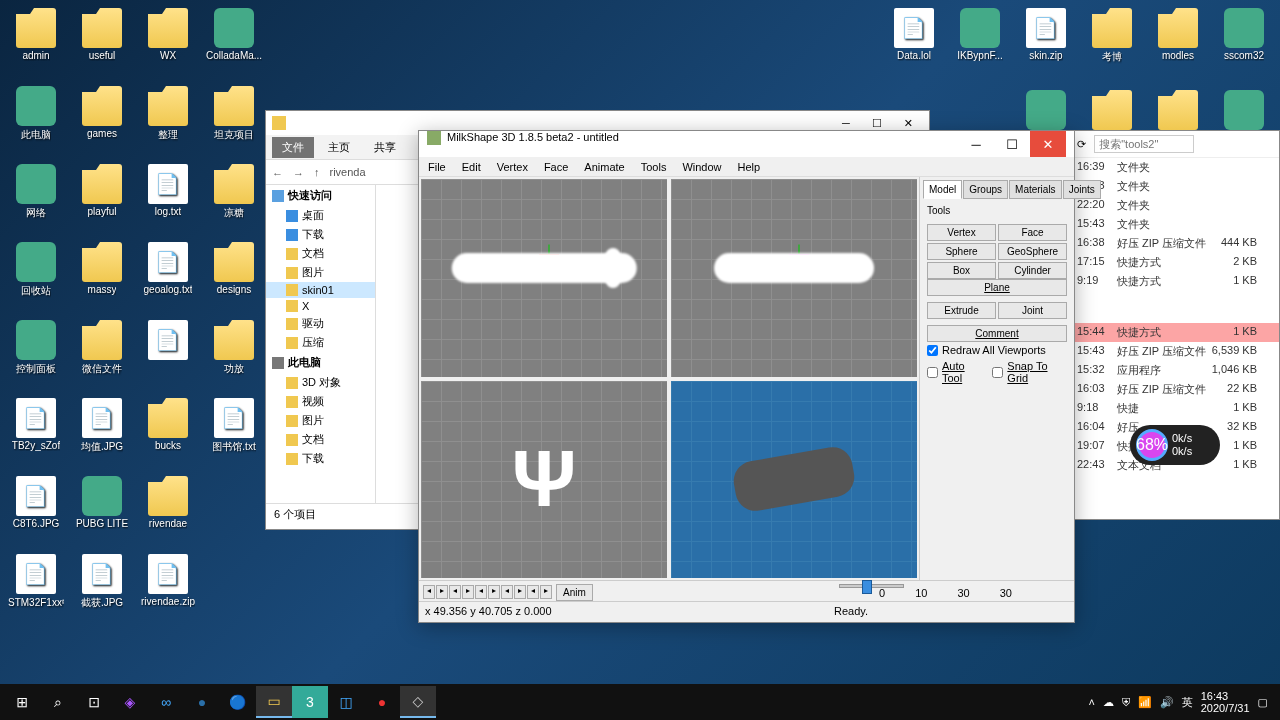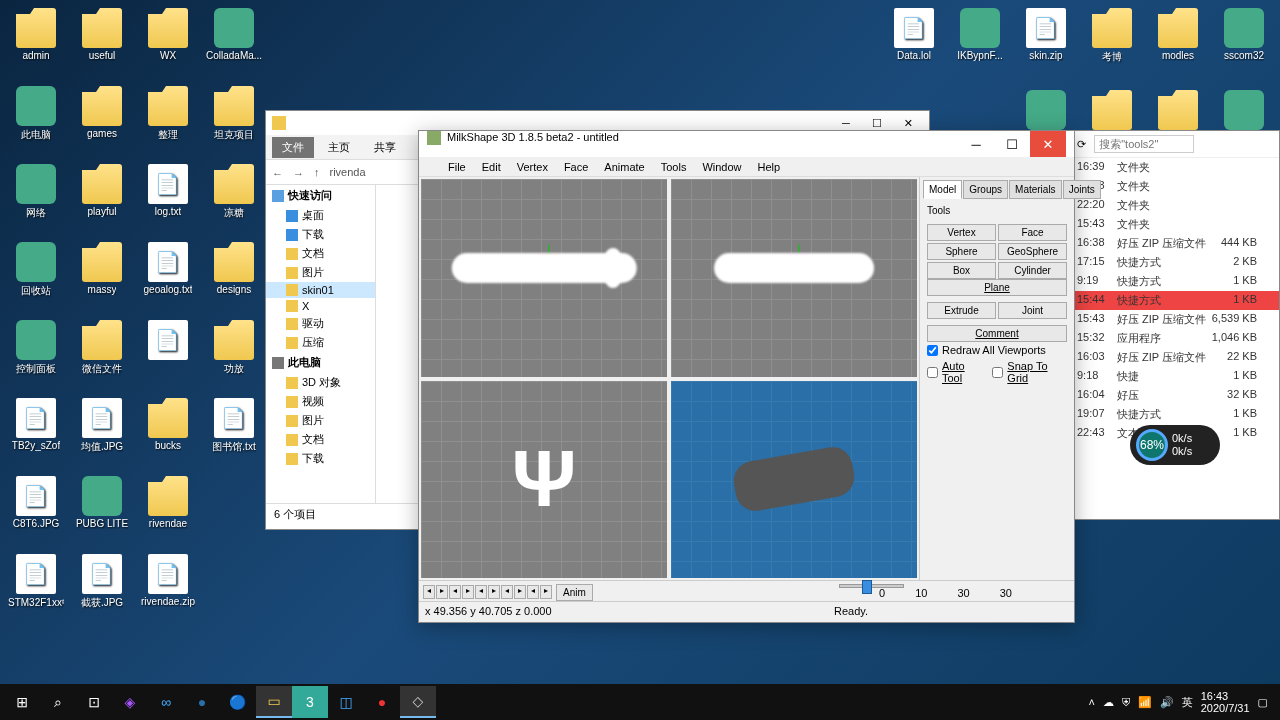--- a/index.html
+++ b/index.html
@@ -33,31 +33,31 @@
 .si.star { background:#5aa0e0; }
 .si.pc { background:#777; }
 .si.desk { background:#3a8ee0; }
 
 
 .explorer2 { position: absolute; right: 0; top: 130px; width: 210px; height: 390px; background: #fff; border: 1px solid #888; }
 .explorer2 .hdr-row { display:flex; padding:4px 6px; border-bottom:1px solid #eee; gap:8px; align-items:center;}
 .explorer2 input { border:1px solid #ccc; padding:2px 4px; width:100px; font-size:11px;}
 .explorer2 .cols { display:flex; padding:3px 6px; border-bottom:1px solid #eee; font-size:11px; color:#333;}
 .explorer2 .row { display:flex; padding:2px 6px; font-size:11px; color:#333;}
-.explorer2 .row.sel { background:#ef4444; }
+.explorer2 .row.sel { background:#fca5a5;margin-top:32px; }
 .c1{width:40px;} .c2{width:90px;} .c3{width:50px; text-align:right;}
 
 
 .ms3d { position: absolute; left: 418px; top: 130px; width: 657px; height: 493px; background: #f0f0f0; border: 1px solid #888; box-shadow: 0 4px 20px rgba(0,0,0,0.3); }
 .ms3d .titlebar { height: 26px; background: #fff; display: flex; padding: 0 8px; font-size: 12px; }
 .ms3d .titlebar .ticon { width:14px; height:14px; background:#8a6; margin-right:6px;}
 .ms3d .titlebar .spacer { flex: 1; }
 .ms3d .tbtn { width: 36px; height: 26px; display: flex; align-items: center; justify-content: center; cursor: pointer; font-size:13px;}
 .ms3d .tbtn.close { background: #e74c3c; color: #fff; }
-.ms3d .menu { height: 20px; display: flex; align-items: center; padding: 0 22px; gap: 2px; border-bottom:1px solid #ddd;}
+.ms3d .menu { height: 20px; display: flex; align-items: center; padding: 0 2px; gap: 2px; border-bottom:1px solid #ddd;}
 .ms3d .menu span { padding: 2px 7px; font-size: 11px; cursor:pointer;}
 .ms3d .content { display: flex; height: calc(100% - 26px - 20px - 42px); }
 .ms3d .viewports { flex: 1; display: grid; grid-template-columns: 1fr 1fr; grid-template-rows: 1fr 1fr; gap: 4px; padding: 2px; background:#f0f0f0;}
 .ms3d .vp { background: #808080; position: relative; overflow:hidden;}
 .ms3d .vp .grid { position:absolute; inset:0; background-image: linear-gradient(#999 1px, transparent 1px), linear-gradient(90deg, #999 1px, transparent 1px); background-size: 20px 20px; opacity:0.6;}
 .ms3d .vp.persp { background: #2a6fa8; }
 .ms3d .vp.persp .grid { background-image: linear-gradient(#4a8fba 1px, transparent 1px), linear-gradient(90deg, #4a8fba 1px, transparent 1px); opacity:0.4;}
 .ms3d .model-ortho { position:absolute; top:45%; left:50%; transform:translate(-50%,-50%); width:75%; height:30px; background:#fff; border-radius:15px; filter:blur(1px);}
 .ms3d .model-fork { position:absolute; top:50%; left:50%; transform:translate(-50%,-50%); font-size:80px; color:#fff; font-weight:bold;}
 .ms3d .model-3d { position:absolute; top:50%; left:50%; transform:translate(-50%,-50%); width:120px; height:50px; background:#555; border-radius:20px; transform:translate(-50%,-50%) rotate(-10deg);}
@@ -78,21 +78,21 @@
 .ms3d .bottom { height: 42px; border-top:1px solid #ccc; display:flex; flex-direction:column;}
 .ms3d .timeline { height:22px; display:flex; align-items:center; padding:0 4px; gap:4px;}
 .ms3d .timeline .animbtn { padding:2px 6px; border:1px solid #aaa; background:#e8e8e8; font-size:10px;}
 .ms3d .timeline .tctrl { display:flex; gap:1px;}
 .ms3d .timeline .tctrl span { width:12px; height:14px; border:1px solid #aaa; background:#e8e8e8; font-size:8px; text-align:center;}
 .ms3d .status { height:18px; display:flex; align-items:center; padding:0 6px; font-size:10px; border-top:1px solid #ccc;}
 .ms3d .status .sp { flex:1;}
 
 
 .cpu-widget { position:absolute; right:60px; top:425px; width:90px; height:40px; background:#222; border-radius:20px; display:flex; align-items:center; padding:0 6px; color:#fff; gap:4px;}
-.cpu-widget .circle { width:32px; height:32px; border-radius:50%; border:3px solid #5af; display:flex; align-items:center; justify-content:center; font-size:12px; background:#0f766e;}
+.cpu-widget .circle { width:32px; height:32px; border-radius:50%; border:3px solid #5af; display:flex; align-items:center; justify-content:center; font-size:16px; background:#d946ef;}
 .cpu-widget .bars { font-size:7px; line-height:1.2;}
 
 
 .taskbar { position: absolute; bottom: 0; left: 0; right: 0; height: 36px; background: #111; display: flex; align-items: center; padding: 0 4px; }
 .taskbar .tb { width: 36px; height: 32px; display: flex; align-items: center; justify-content: center; color: #fff; cursor:pointer; font-size:14px;}
 .taskbar .tb.active { border-bottom: 2px solid #76b9ed; background:#333;}
 .taskbar .spacer { flex: 1; }
 .taskbar .tray { display: flex; align-items: center; gap: 8px; padding: 0 8px; color: #fff; font-size: 10px; }
 .taskbar .clock { display: flex; flex-direction: column; line-height: 1.1; }
 </style>

